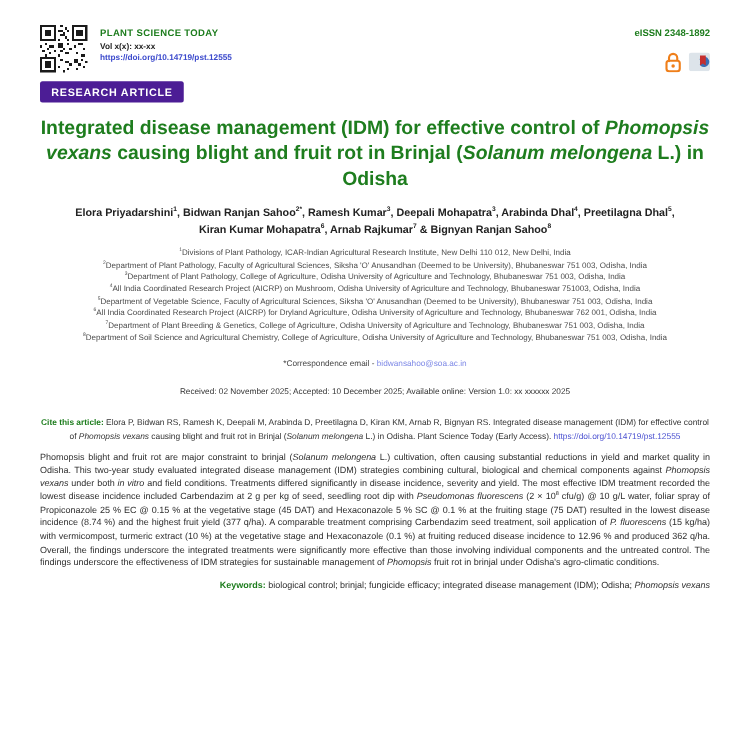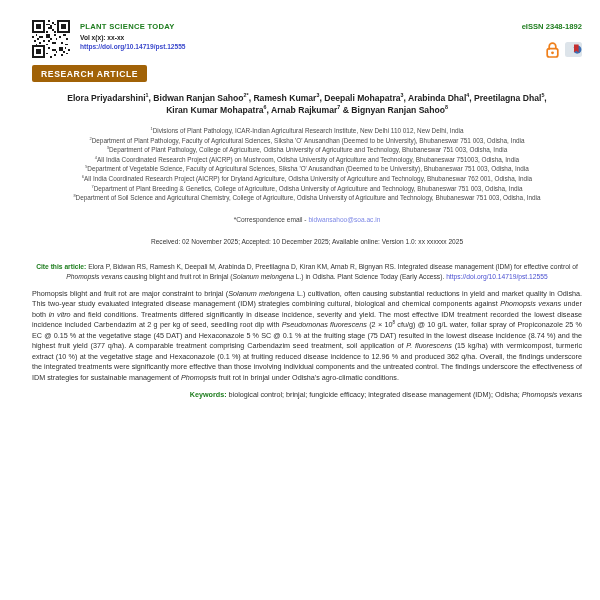--- a/index.html
+++ b/index.html
@@ -1,36 +1,36 @@
 <!DOCTYPE html>
 <html><head>
 <meta charset="utf-8">
 <style>
   html,body{margin:0;padding:0;width:600px;height:600px;overflow:hidden;background:#ffffff;
     font-family:"Liberation Sans",sans-serif;color:#333;}
-  .page{box-sizing:border-box;width:600px;height:600px;padding:20px 18px 10px 32px;position:relative;}
+  .page{box-sizing:border-box;width:600px;height:600px;padding:20px 32px 10px 32px;position:relative;}
   .it{font-style:italic;}
   .bd{font-weight:bold;}
   .grn{color:#1e7d1e;}
   .lnk{color:#4a50d0;}
   .lnk-light{color:#7d88e6;}
   sup{font-size:62%;line-height:0;}
 
   
   .hdr{display:flex;align-items:flex-start;}
   .qr{width:38px;height:38px;margin-right:10px;flex:0 0 auto;}
   .hdr-meta{flex:1 1 auto;padding-top:2px;}
   .journal-name{font-size:7.6px;font-weight:bold;color:#1e7d1e;letter-spacing:.3px;}
   .vol-line{font-size:6.6px;font-weight:bold;color:#222;margin-top:2.5px;}
   .doi-line{font-size:6.6px;font-weight:bold;color:#3b49cc;margin-top:2.5px;}
   .hdr-right{text-align:right;padding-top:2px;}
   .eissn{font-size:7.6px;font-weight:bold;color:#1e7d1e;}
   .hdr-icons{margin-top:10px;display:flex;justify-content:flex-end;align-items:center;gap:6px;}
 
-  .badge{display:inline-block;background:#a16207;color:#fff;font-size:8.6px;font-weight:bold;
+  .badge{display:inline-block;background:#4c1d95;color:#fff;font-size:8.6px;font-weight:bold;
     letter-spacing:.6px;padding:3.5px 9px;border-radius:2px;margin-top:7px;}
 
   
   .title{margin:11px auto 0 auto;max-width:536px;text-align:center;color:#1e7d1e;
     font-size:15.5px;line-height:1.32;font-weight:bold;}
   .authors{margin:10px auto 0 auto;max-width:482px;text-align:center;font-size:8.6px;
     line-height:1.45;font-weight:bold;color:#222;}
   .affils{margin:9px auto 0 auto;max-width:540px;text-align:center;font-size:6.4px;
     line-height:1.5;color:#4a4a4a;}
   .affil-line{margin:0;}
@@ -131,20 +131,21 @@
           <circle cx="8.2" cy="7.4" r="2" fill="#dde4ea"></circle>
           <path d="M9 2.4 h4.6 v8 l-2.3 -1.7 l-2.3 1.7 Z" fill="#c62f2f"></path>
         </svg>
       </div>
     </div>
   </div>
 
   <div class="badge">RESEARCH ARTICLE</div>
 
   
+  <h1 class="title" style="margin-bottom:0;"><span>Integrated disease management (IDM) for effective control of </span><span class="it">Phomopsis vexans</span><span> causing blight and fruit rot in Brinjal (</span><span class="it">Solanum melongena</span><span> L.) in Odisha</span></h1>
 
   <div class="authors"><span>Elora Priyadarshini</span><sup>1</sup><span>, Bidwan Ranjan Sahoo</span><sup>2*</sup><span>, Ramesh Kumar</span><sup>3</sup><span>, Deepali Mohapatra</span><sup>3</sup><span>, Arabinda Dhal</span><sup>4</sup><span>, Preetilagna Dhal</span><sup>5</sup><span>, Kiran Kumar Mohapatra</span><sup>6</sup><span>, Arnab Rajkumar</span><sup>7</sup><span> &amp; Bignyan Ranjan Sahoo</span><sup>8</sup></div>
 
   <div class="affils">
     <p class="affil-line"><sup>1</sup><span>Divisions of Plant Pathology, ICAR-Indian Agricultural Research Institute, New Delhi 110 012, New Delhi, India</span></p>
     <p class="affil-line"><sup>2</sup><span>Department of Plant Pathology, Faculty of Agricultural Sciences, Siksha 'O' Anusandhan (Deemed to be University), Bhubaneswar 751 003, Odisha, India</span></p>
     <p class="affil-line"><sup>3</sup><span>Department of Plant Pathology, College of Agriculture, Odisha University of Agriculture and Technology, Bhubaneswar 751 003, Odisha, India</span></p>
     <p class="affil-line"><sup>4</sup><span>All India Coordinated Research Project (AICRP) on Mushroom, Odisha University of Agriculture and Technology, Bhubaneswar 751003, Odisha, India</span></p>
     <p class="affil-line"><sup>5</sup><span>Department of Vegetable Science, Faculty of Agricultural Sciences, Siksha 'O' Anusandhan (Deemed to be University), Bhubaneswar 751 003, Odisha, India</span></p>
     <p class="affil-line"><sup>6</sup><span>All India Coordinated Research Project (AICRP) for Dryland Agriculture, Odisha University of Agriculture and Technology, Bhubaneswar 762 001, Odisha, India</span></p>

